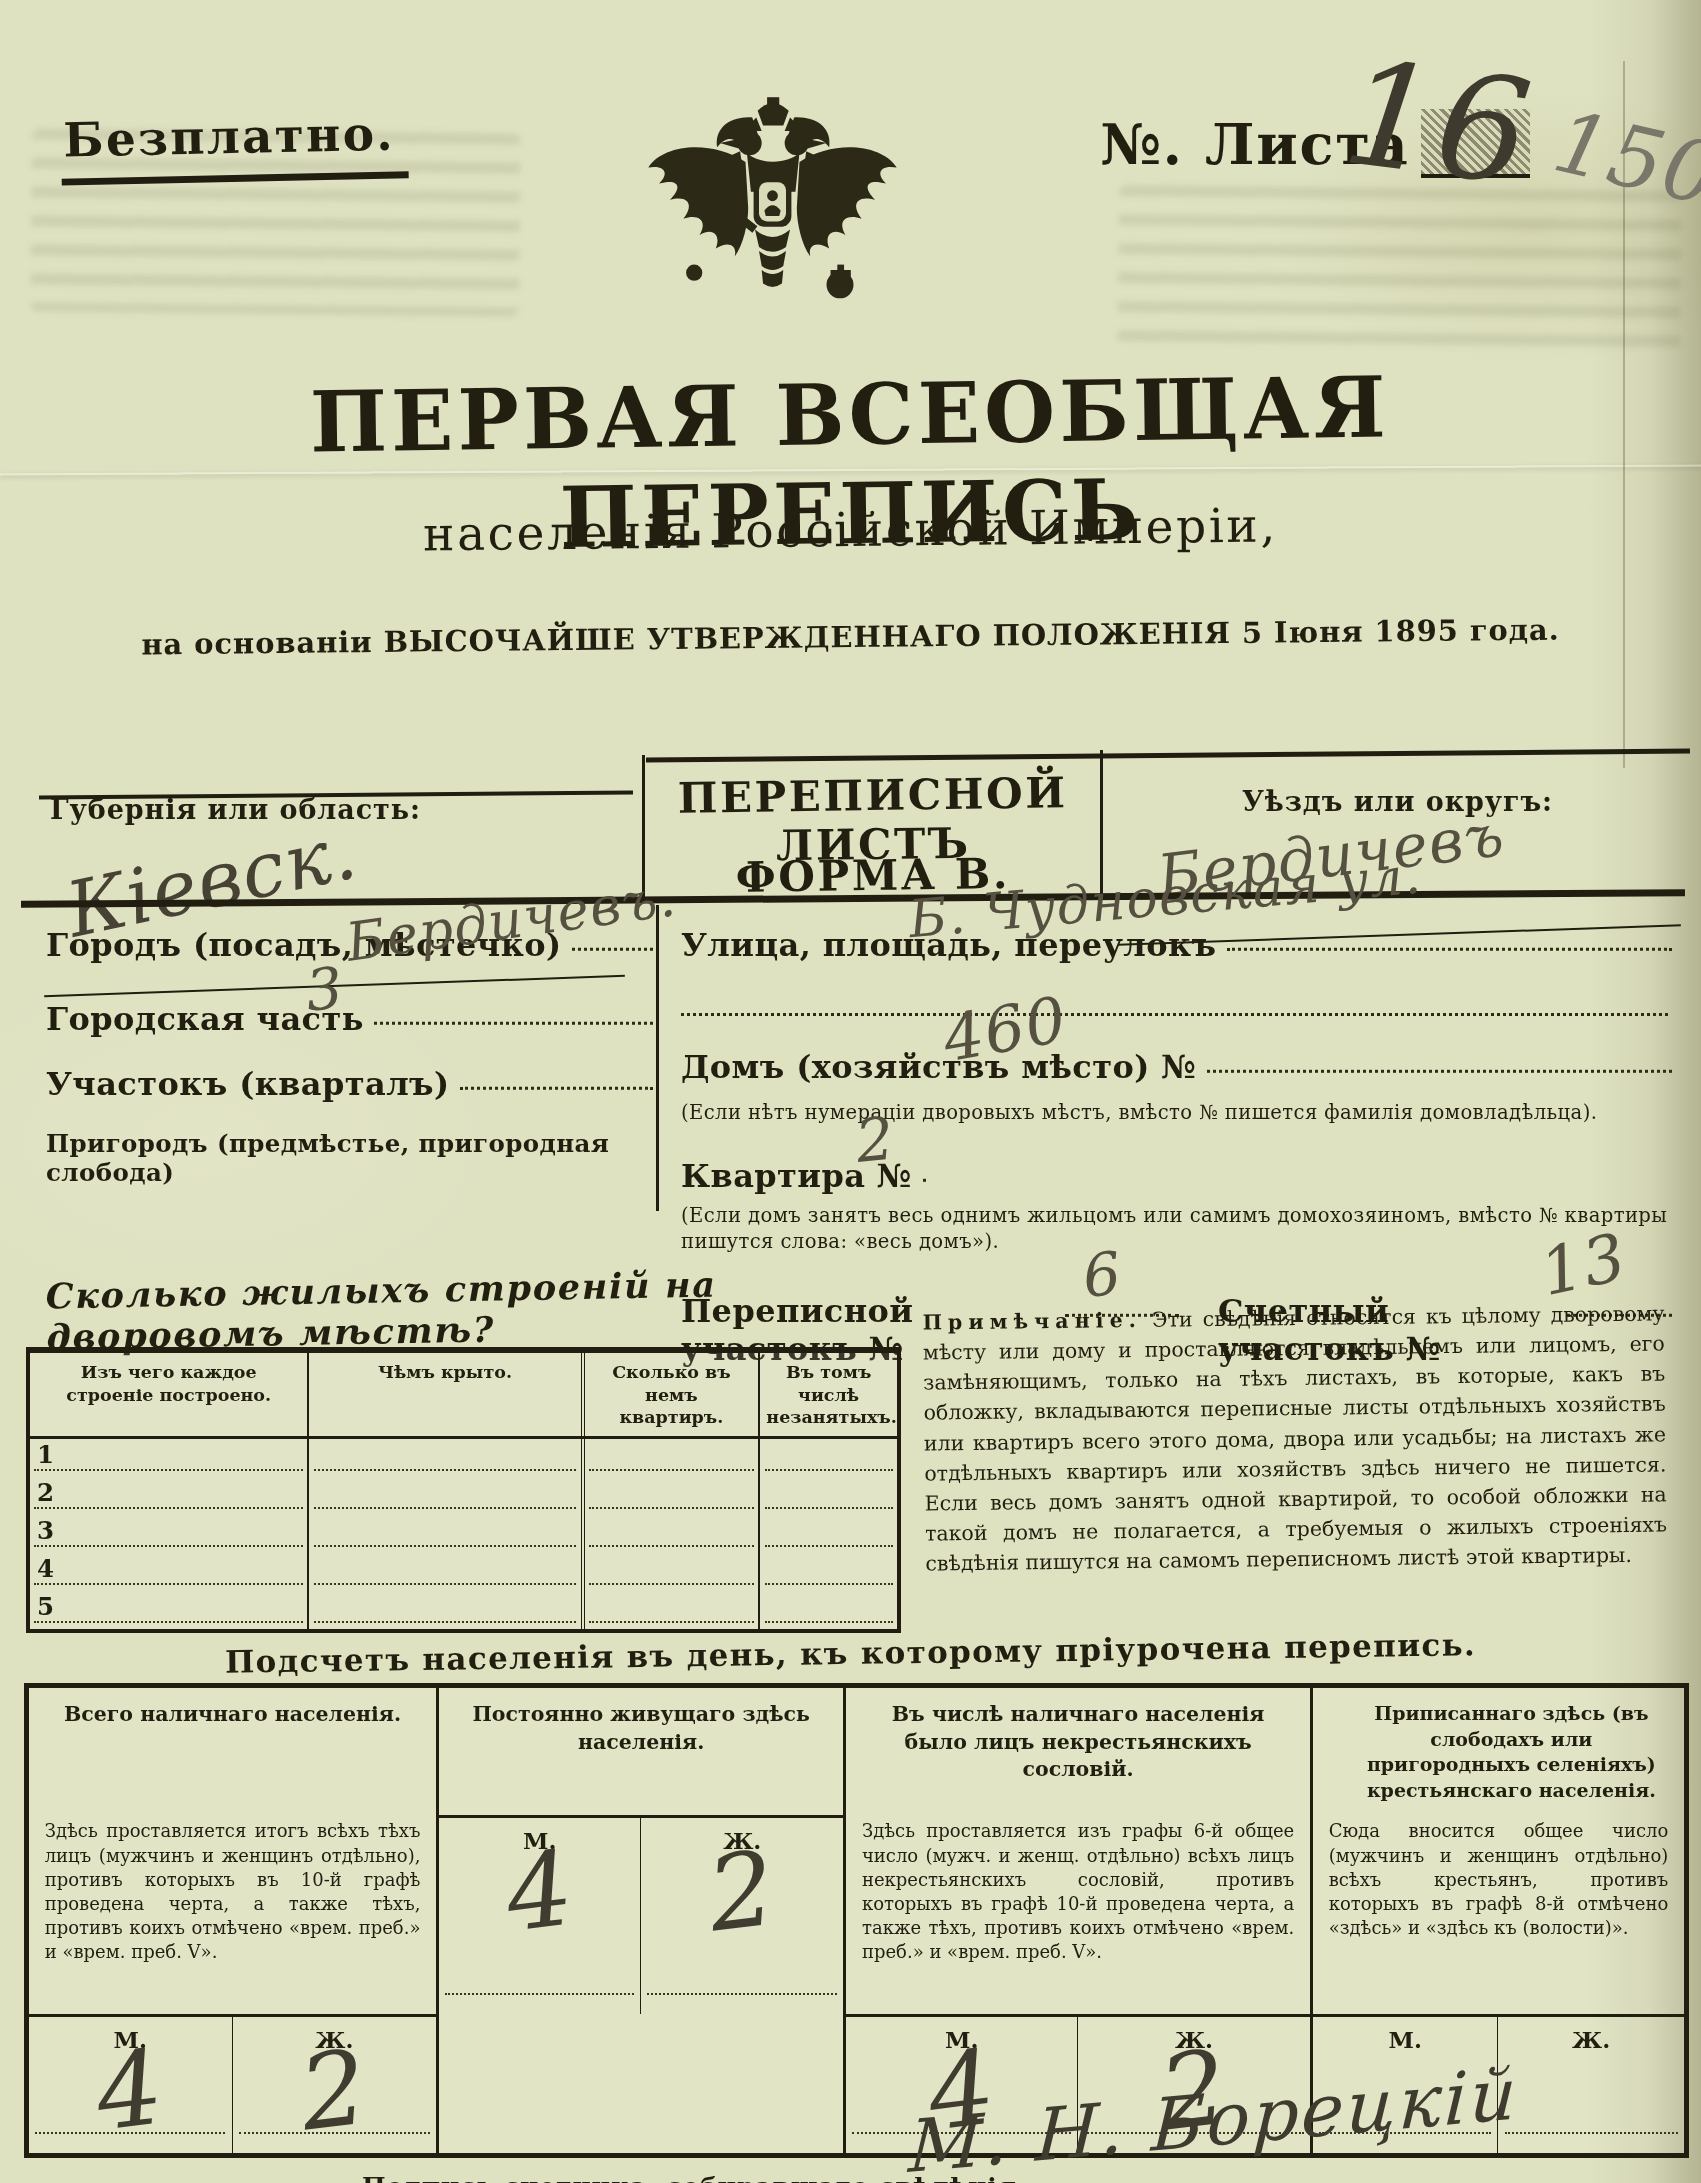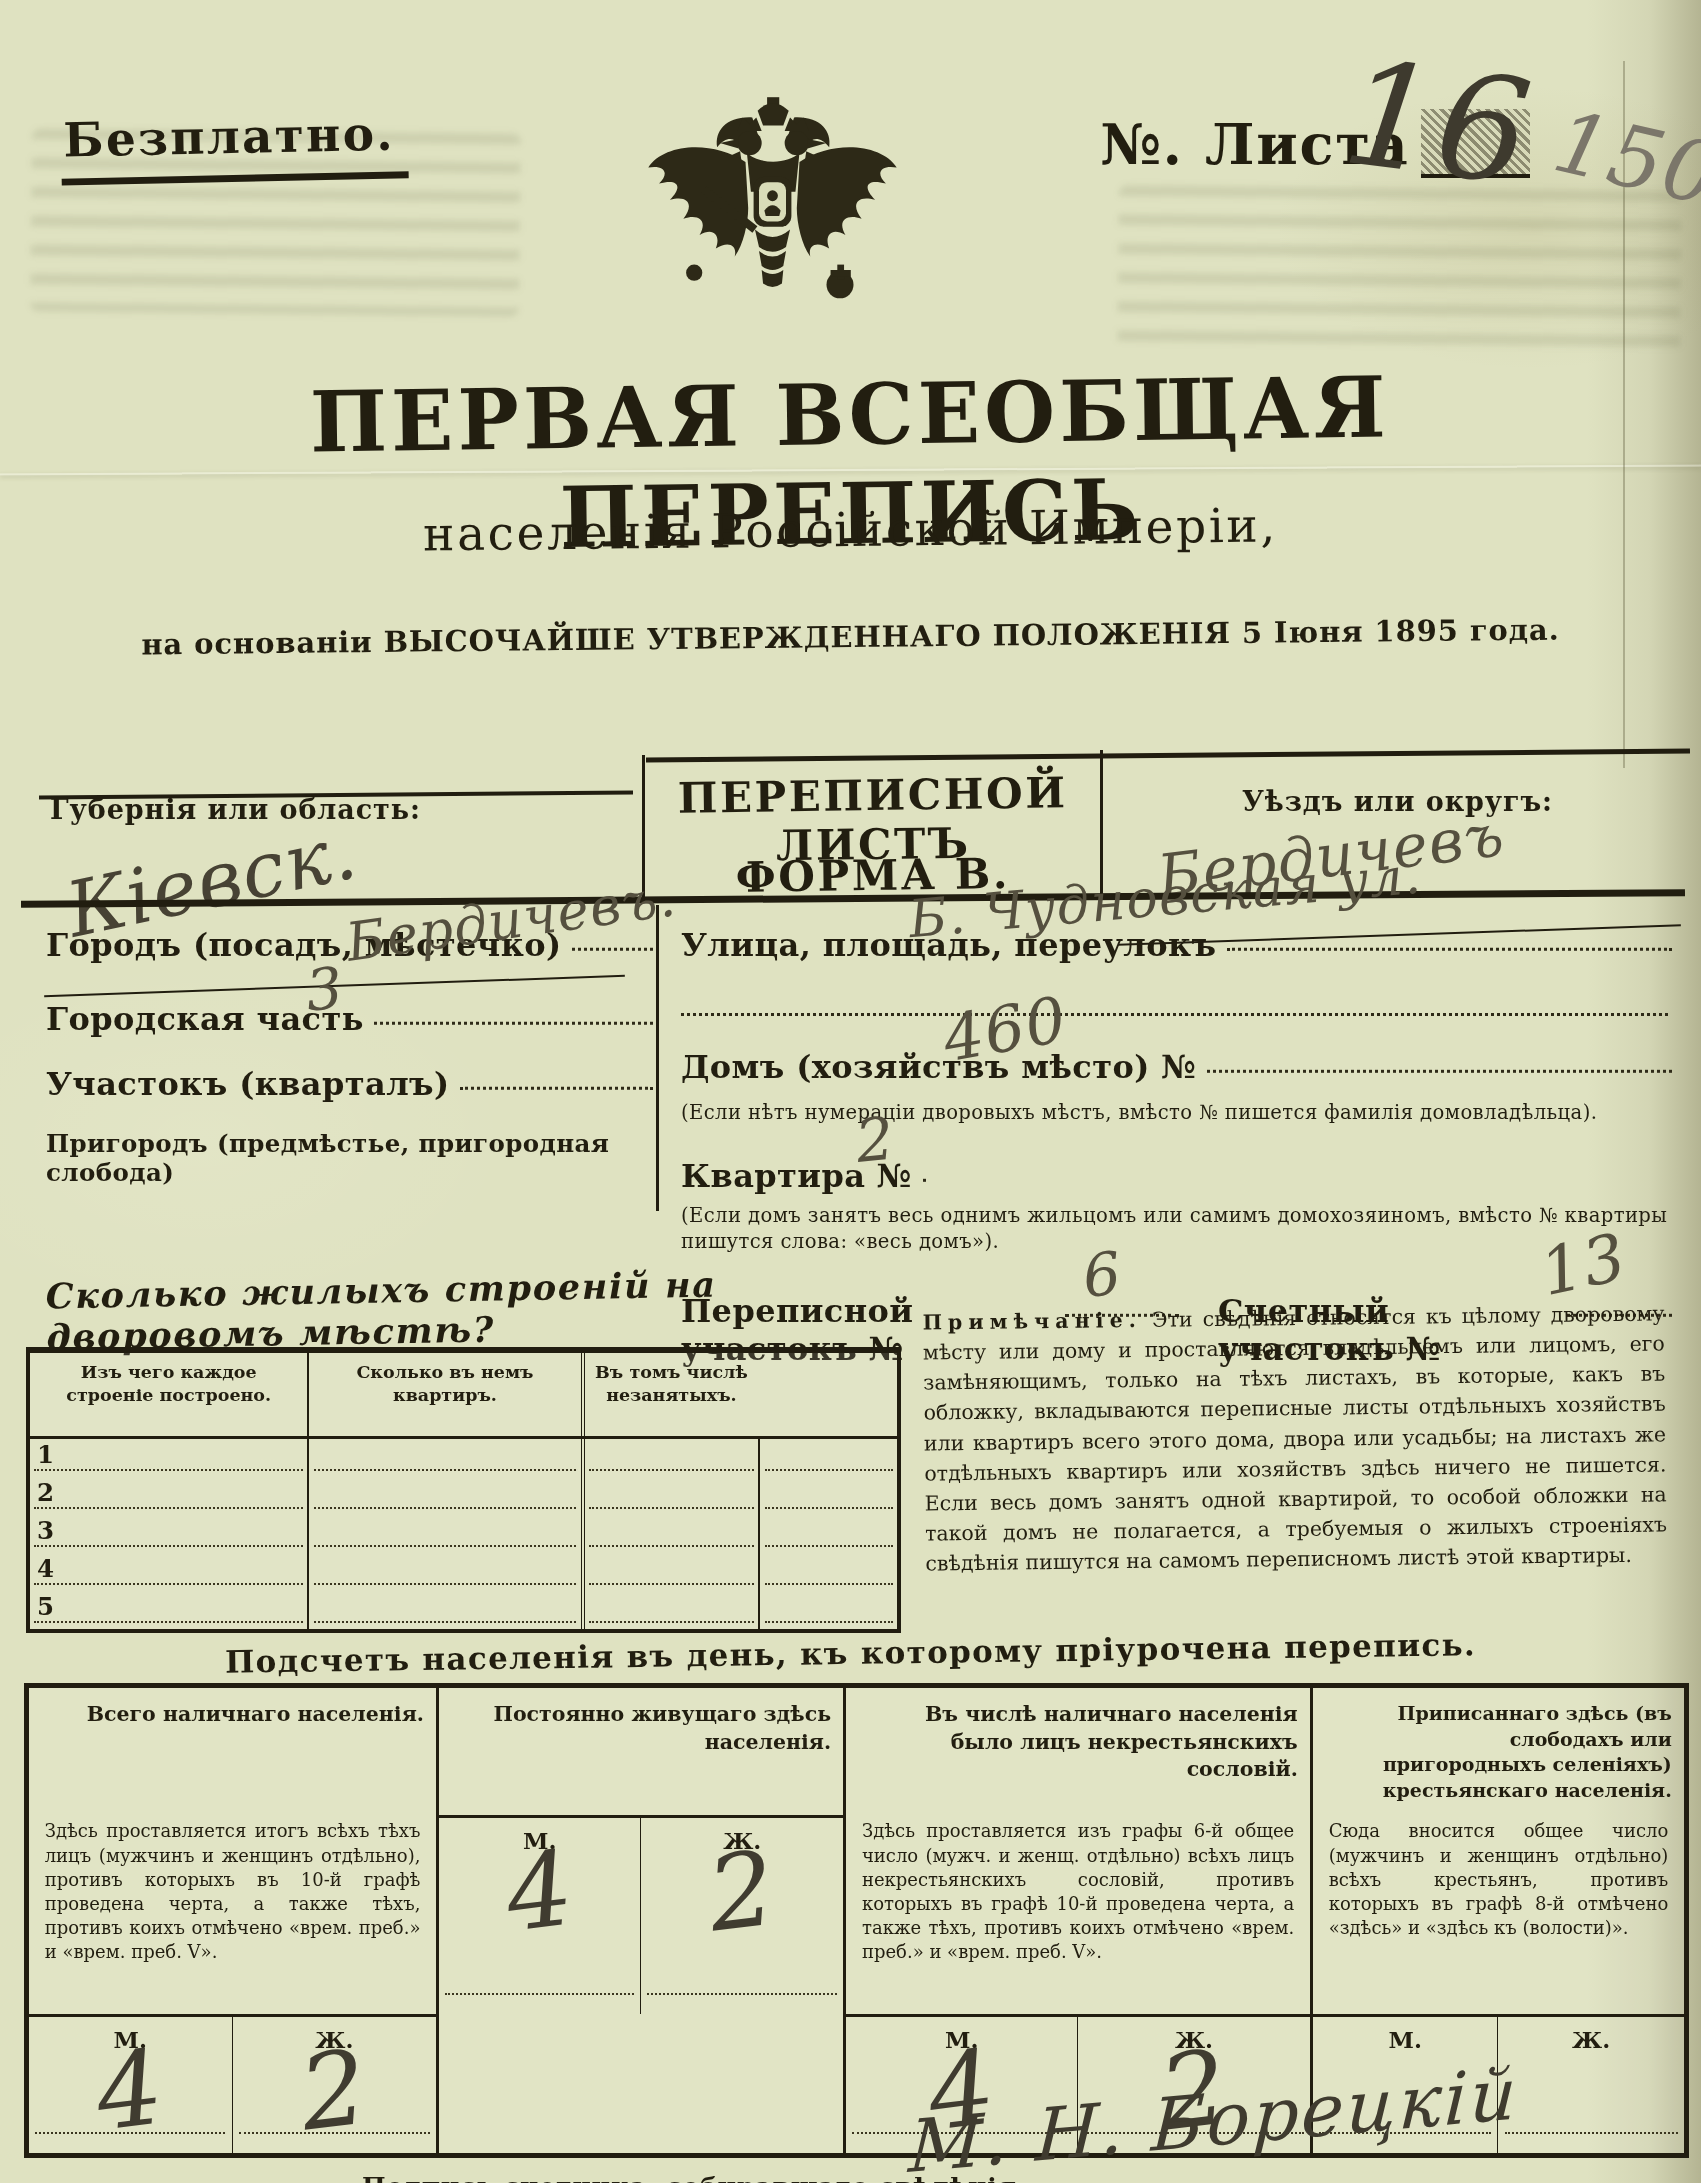--- a/index.html
+++ b/index.html
@@ -64,21 +64,21 @@
 
   .notepar{font-size:20.5px;line-height:1.47;text-align:justify;transform:rotate(-.7deg);}
   .notepar .nt{letter-spacing:6.1px;font-weight:700;}
 
   .cnt-title{left:0;width:100%;text-align:center;font-size:31px;font-weight:700;letter-spacing:1.3px;transform:rotate(-.8deg);}
 
   
   .ctable{border:5.2px solid #211d10;display:grid;grid-template-columns:24.6% 24.6% 28.2% 22.6%;background:rgba(250,250,235,.10);}
   .ccol{display:grid;grid-template-rows:127px 199px 1fr;}
   .ccol + .ccol{border-left:3.5px solid #211d10;}
-  .chead{font-size:20.5px;font-weight:700;text-align:right;line-height:1.35;padding:13px 12.2px 0 12.2px;}
+  .chead{font-size:20.5px;font-weight:700;text-align:center;line-height:1.35;padding:13px 12.2px 0 12.2px;}
   .cdesc{font-size:18px;line-height:1.34;text-align:justify;padding:4.4px 15.7px 0 15.7px;}
   .mz{display:grid;grid-template-columns:1fr 1fr;grid-template-rows:50px 1fr;border-top:3.9px solid #211d10;}
   .mz .lab{font-size:23px;font-weight:600;text-align:center;padding-top:8.7px;}
   .mz .lab:first-child{border-right:1.7px solid #211d10;}
   .mz .val{position:relative;border-top:0;}
   .mz .val:nth-child(3){border-right:1.7px solid #211d10;}
   .mz .val::after{content:"";position:absolute;left:6.1px;right:6.1px;bottom:19px;border-bottom:2.6px dotted #3a351f;}
   .hw-big{position:absolute;left:50%;top:-37px;transform:translateX(-50%) rotate(-7deg);font-size:103px;font-style:italic;color:#403c30;}
 
   .sigrow{display:flex;align-items:baseline;font-size:25px;font-weight:600;letter-spacing:0.9px;}
@@ -220,20 +220,21 @@
   <div class="abs hw" style="left:1541px;top:1227px;font-size:65px;transform:rotate(-12deg);color:#55503f;">13</div>
 
   <div class="abs bq" style="left:46px;top:1268px;width:847px;">
     <span>Сколько жилыхъ строеній на дворовомъ мѣстѣ?</span>
       <span class="fill"></span>
   </div>
 
   <div class="abs btable" style="left:26px;top:1347px;width:867px;">
     <div class="bhead">
       <div>Изъ чего каждое строеніе построено.</div>
+      <div>Чѣмъ крыто.</div>
       <div>Сколько въ немъ квартиръ.</div>
       <div>Въ томъ числѣ незанятыхъ.</div>
     </div>
     <div class="brow">
         <div><span class="num">1</span></div>
         <div></div>
         <div></div>
         <div></div>
       </div>
     <div class="brow">

